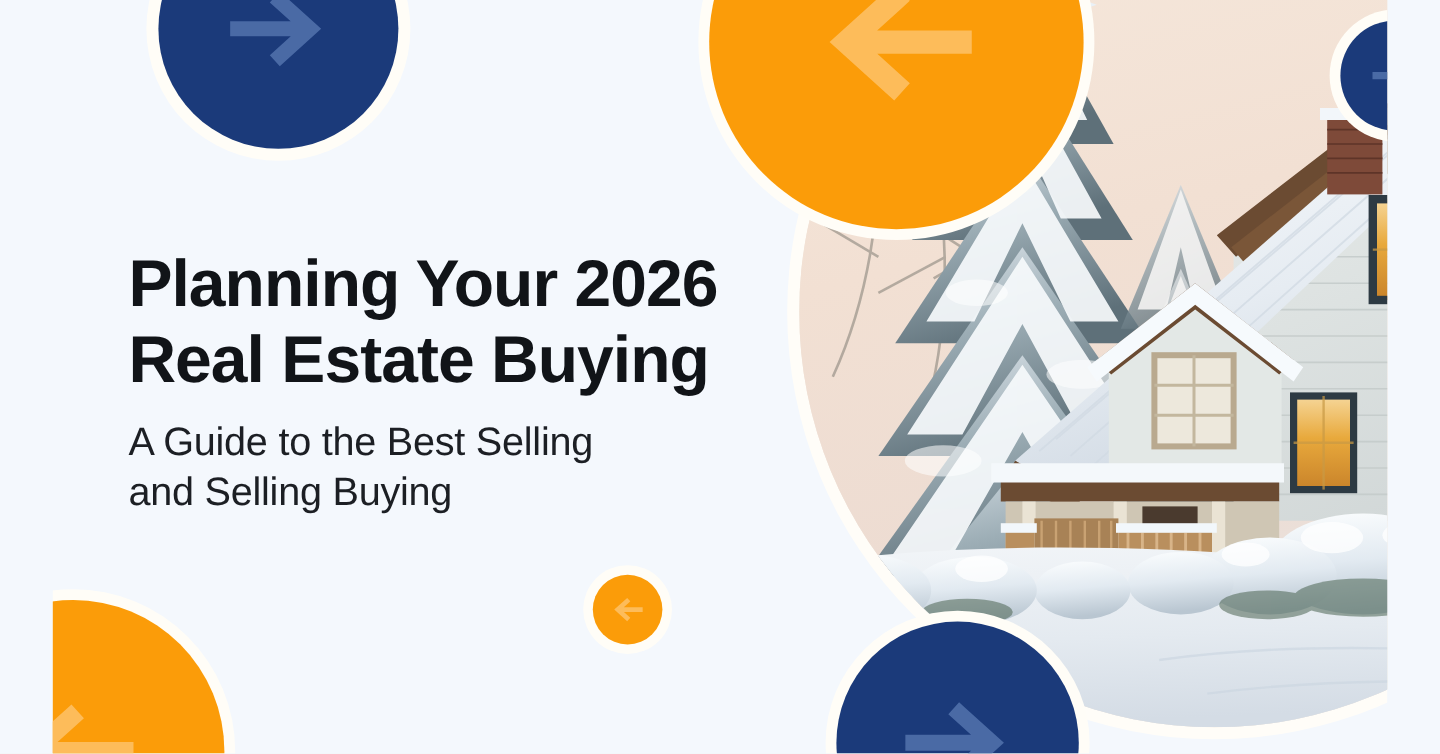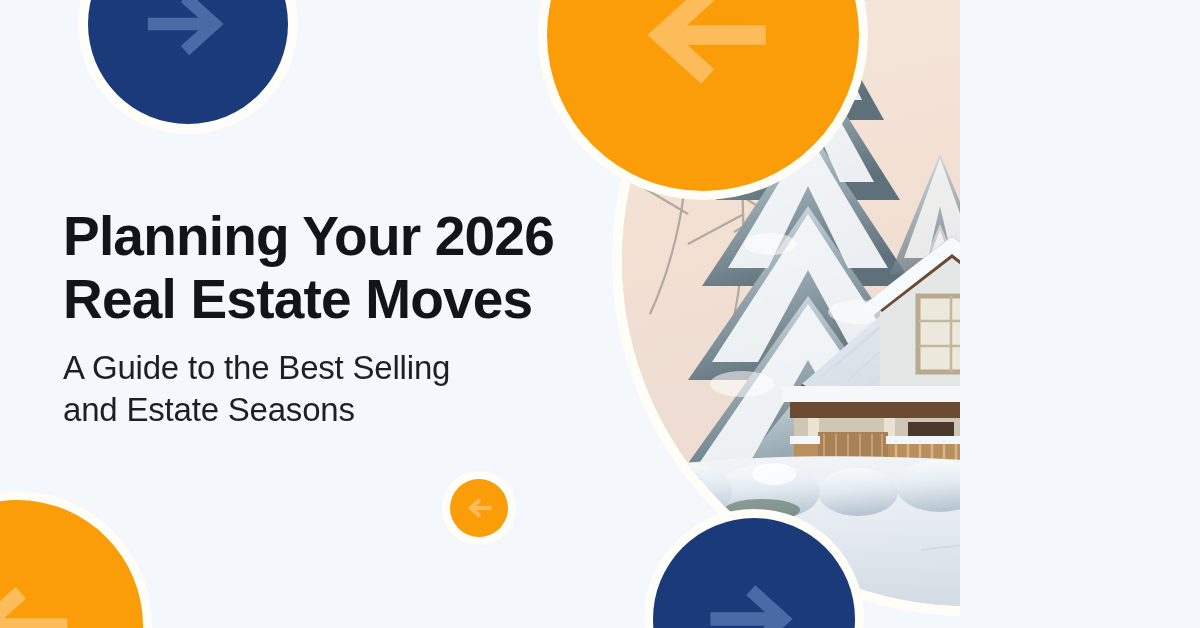--- a/index.html
+++ b/index.html
@@ -6,23 +6,24 @@
 
   html, body {
     width:1200px; height:628px;
     overflow:hidden;
     background:#F4F8FD;
     font-family:"Liberation Sans", sans-serif;
   }
 
   #banner {
     position:relative;
-    width:960px; height:628px;
+    width:1112px; height:628px;
     background:#F4F8FD;
     overflow:hidden;
+    margin-left:44px;
   }
 
   
   .deco-circle {
     position:absolute;
     border-radius:50%;
     display:flex;
     align-items:center;
     justify-content:center;
   }
@@ -406,21 +407,21 @@
   <div class="ring" id="ring-bc"></div>
   <div class="deco-circle" id="circle-bc">
     <svg width="104" height="104" viewBox="0 0 24 24">
       <path d="M3.5 12 H17.2 M12.4 6.4 L18.6 12 L12.4 17.6" fill="none" stroke="#4A6AA5" stroke-width="3.1" stroke-linecap="square" stroke-linejoin="miter"></path>
     </svg>
   </div>
 
   <div id="text-block">
     <h1 id="headline">
       <span>Planning Your 2026</span><br>
-      <span>Real Estate Moves</span>
+      <span>Real Estate Buying</span>
     </h1>
     <p id="subhead">
       <span>A Guide to the Best Selling</span><br>
-      <span>and Estate Seasons</span>
+      <span>and Selling Buying</span>
     </p>
   </div>
 
 </div>
 
 </body></html>

